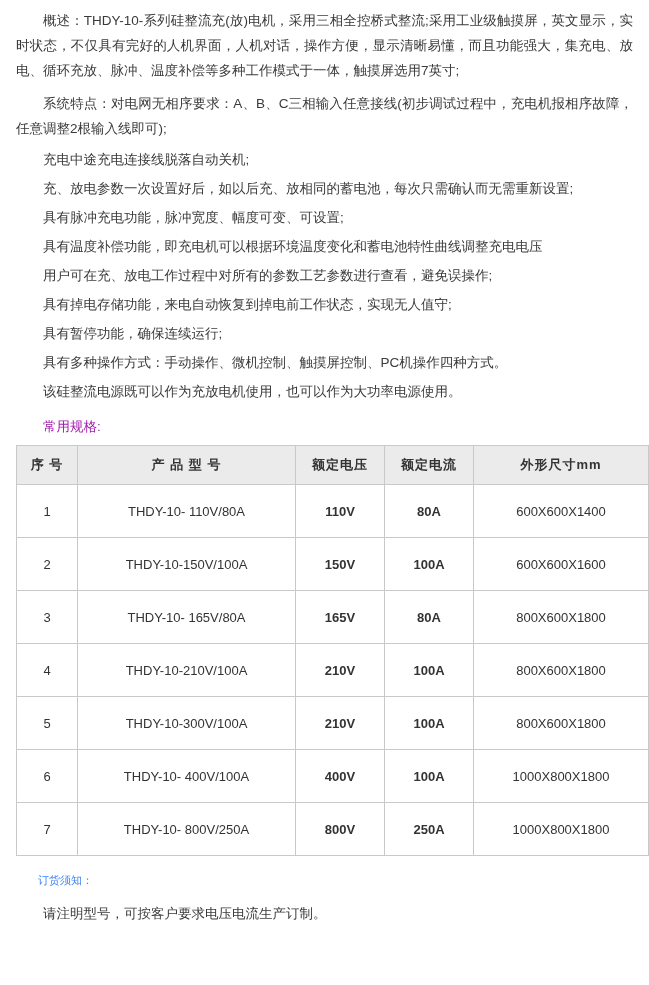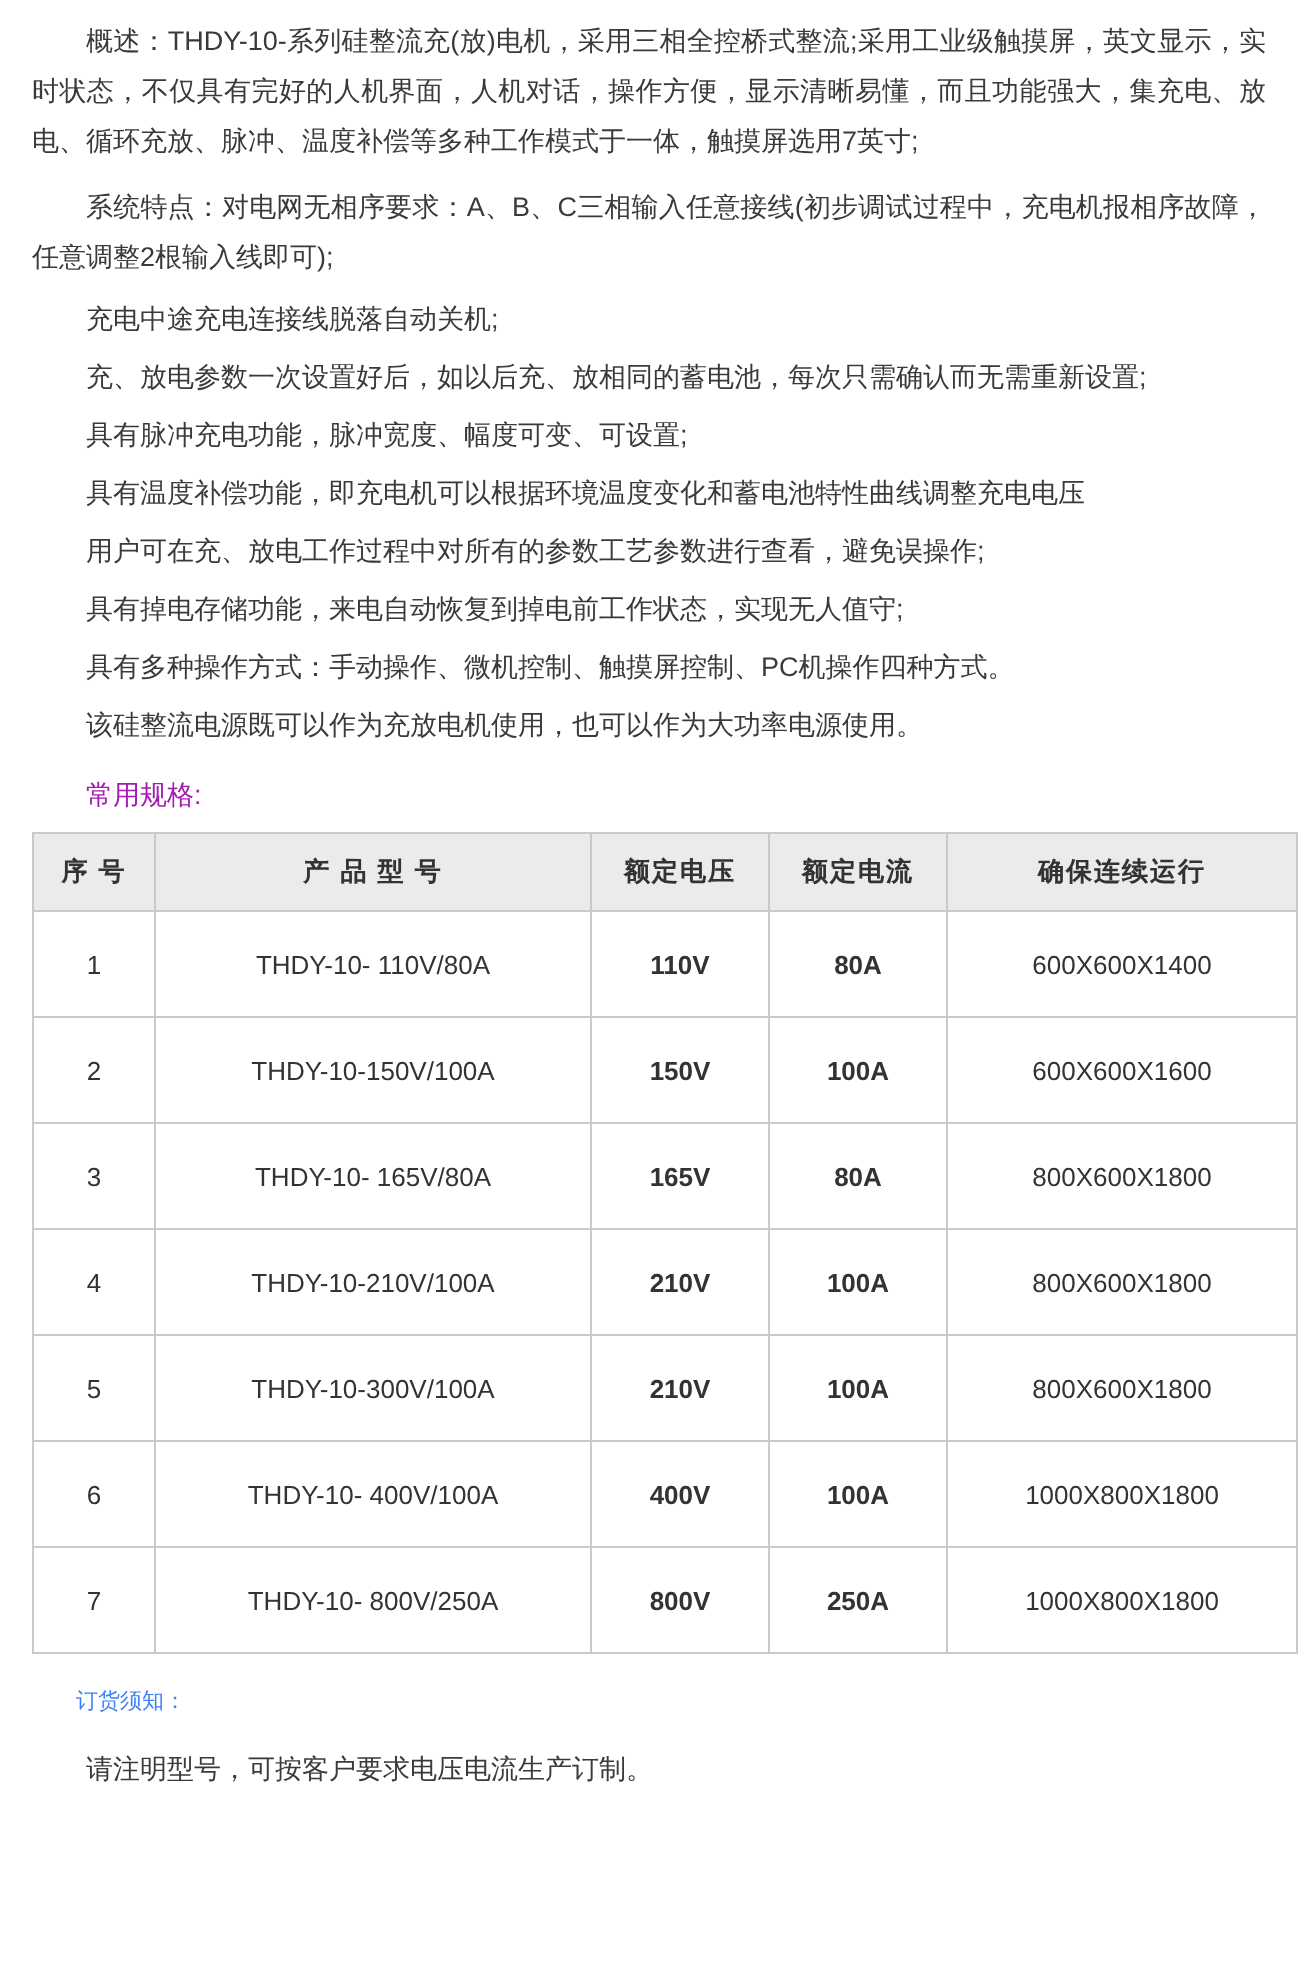--- a/index.html
+++ b/index.html
@@ -110,33 +110,34 @@
   <p class="para para-intro">概述：THDY-10-系列硅整流充(放)电机，采用三相全控桥式整流;采用工业级触摸屏，英文显示，实时状态，不仅具有完好的人机界面，人机对话，操作方便，显示清晰易懂，而且功能强大，集充电、放电、循环充放、脉冲、温度补偿等多种工作模式于一体，触摸屏选用7英寸;</p>
 
   <p class="para">系统特点：对电网无相序要求：A、B、C三相输入任意接线(初步调试过程中，充电机报相序故障，任意调整2根输入线即可);</p>
 
   <p class="para para-tight">充电中途充电连接线脱落自动关机;</p>
   <p class="para para-tight">充、放电参数一次设置好后，如以后充、放相同的蓄电池，每次只需确认而无需重新设置;</p>
   <p class="para para-tight">具有脉冲充电功能，脉冲宽度、幅度可变、可设置;</p>
   <p class="para para-tight">具有温度补偿功能，即充电机可以根据环境温度变化和蓄电池特性曲线调整充电电压</p>
   <p class="para para-tight">用户可在充、放电工作过程中对所有的参数工艺参数进行查看，避免误操作;</p>
   <p class="para para-tight">具有掉电存储功能，来电自动恢复到掉电前工作状态，实现无人值守;</p>
+  <p class="para para-tight">具有暂停功能，确保连续运行;</p>
   <p class="para para-tight">具有多种操作方式：手动操作、微机控制、触摸屏控制、PC机操作四种方式。</p>
   <p class="para para-tight">该硅整流电源既可以作为充放电机使用，也可以作为大功率电源使用。</p>
 
   <p class="specs-title">常用规格:</p>
 
   <table class="spec-table">
     <thead>
       <tr>
         <th class="col-no">序 号</th>
         <th class="col-model">产 品 型 号</th>
         <th class="col-volt">额定电压</th>
         <th class="col-amp">额定电流</th>
-        <th class="col-size">确保连续运行</th>
+        <th class="col-size">外形尺寸mm</th>
       </tr>
     </thead>
     <tbody>
       <tr>
         <td class="cell-no">1</td>
         <td class="cell-model">THDY-10- 110V/80A</td>
         <td class="cell-volt">110V</td>
         <td class="cell-amp">80A</td>
         <td class="cell-size">600X600X1400</td>
       </tr>

